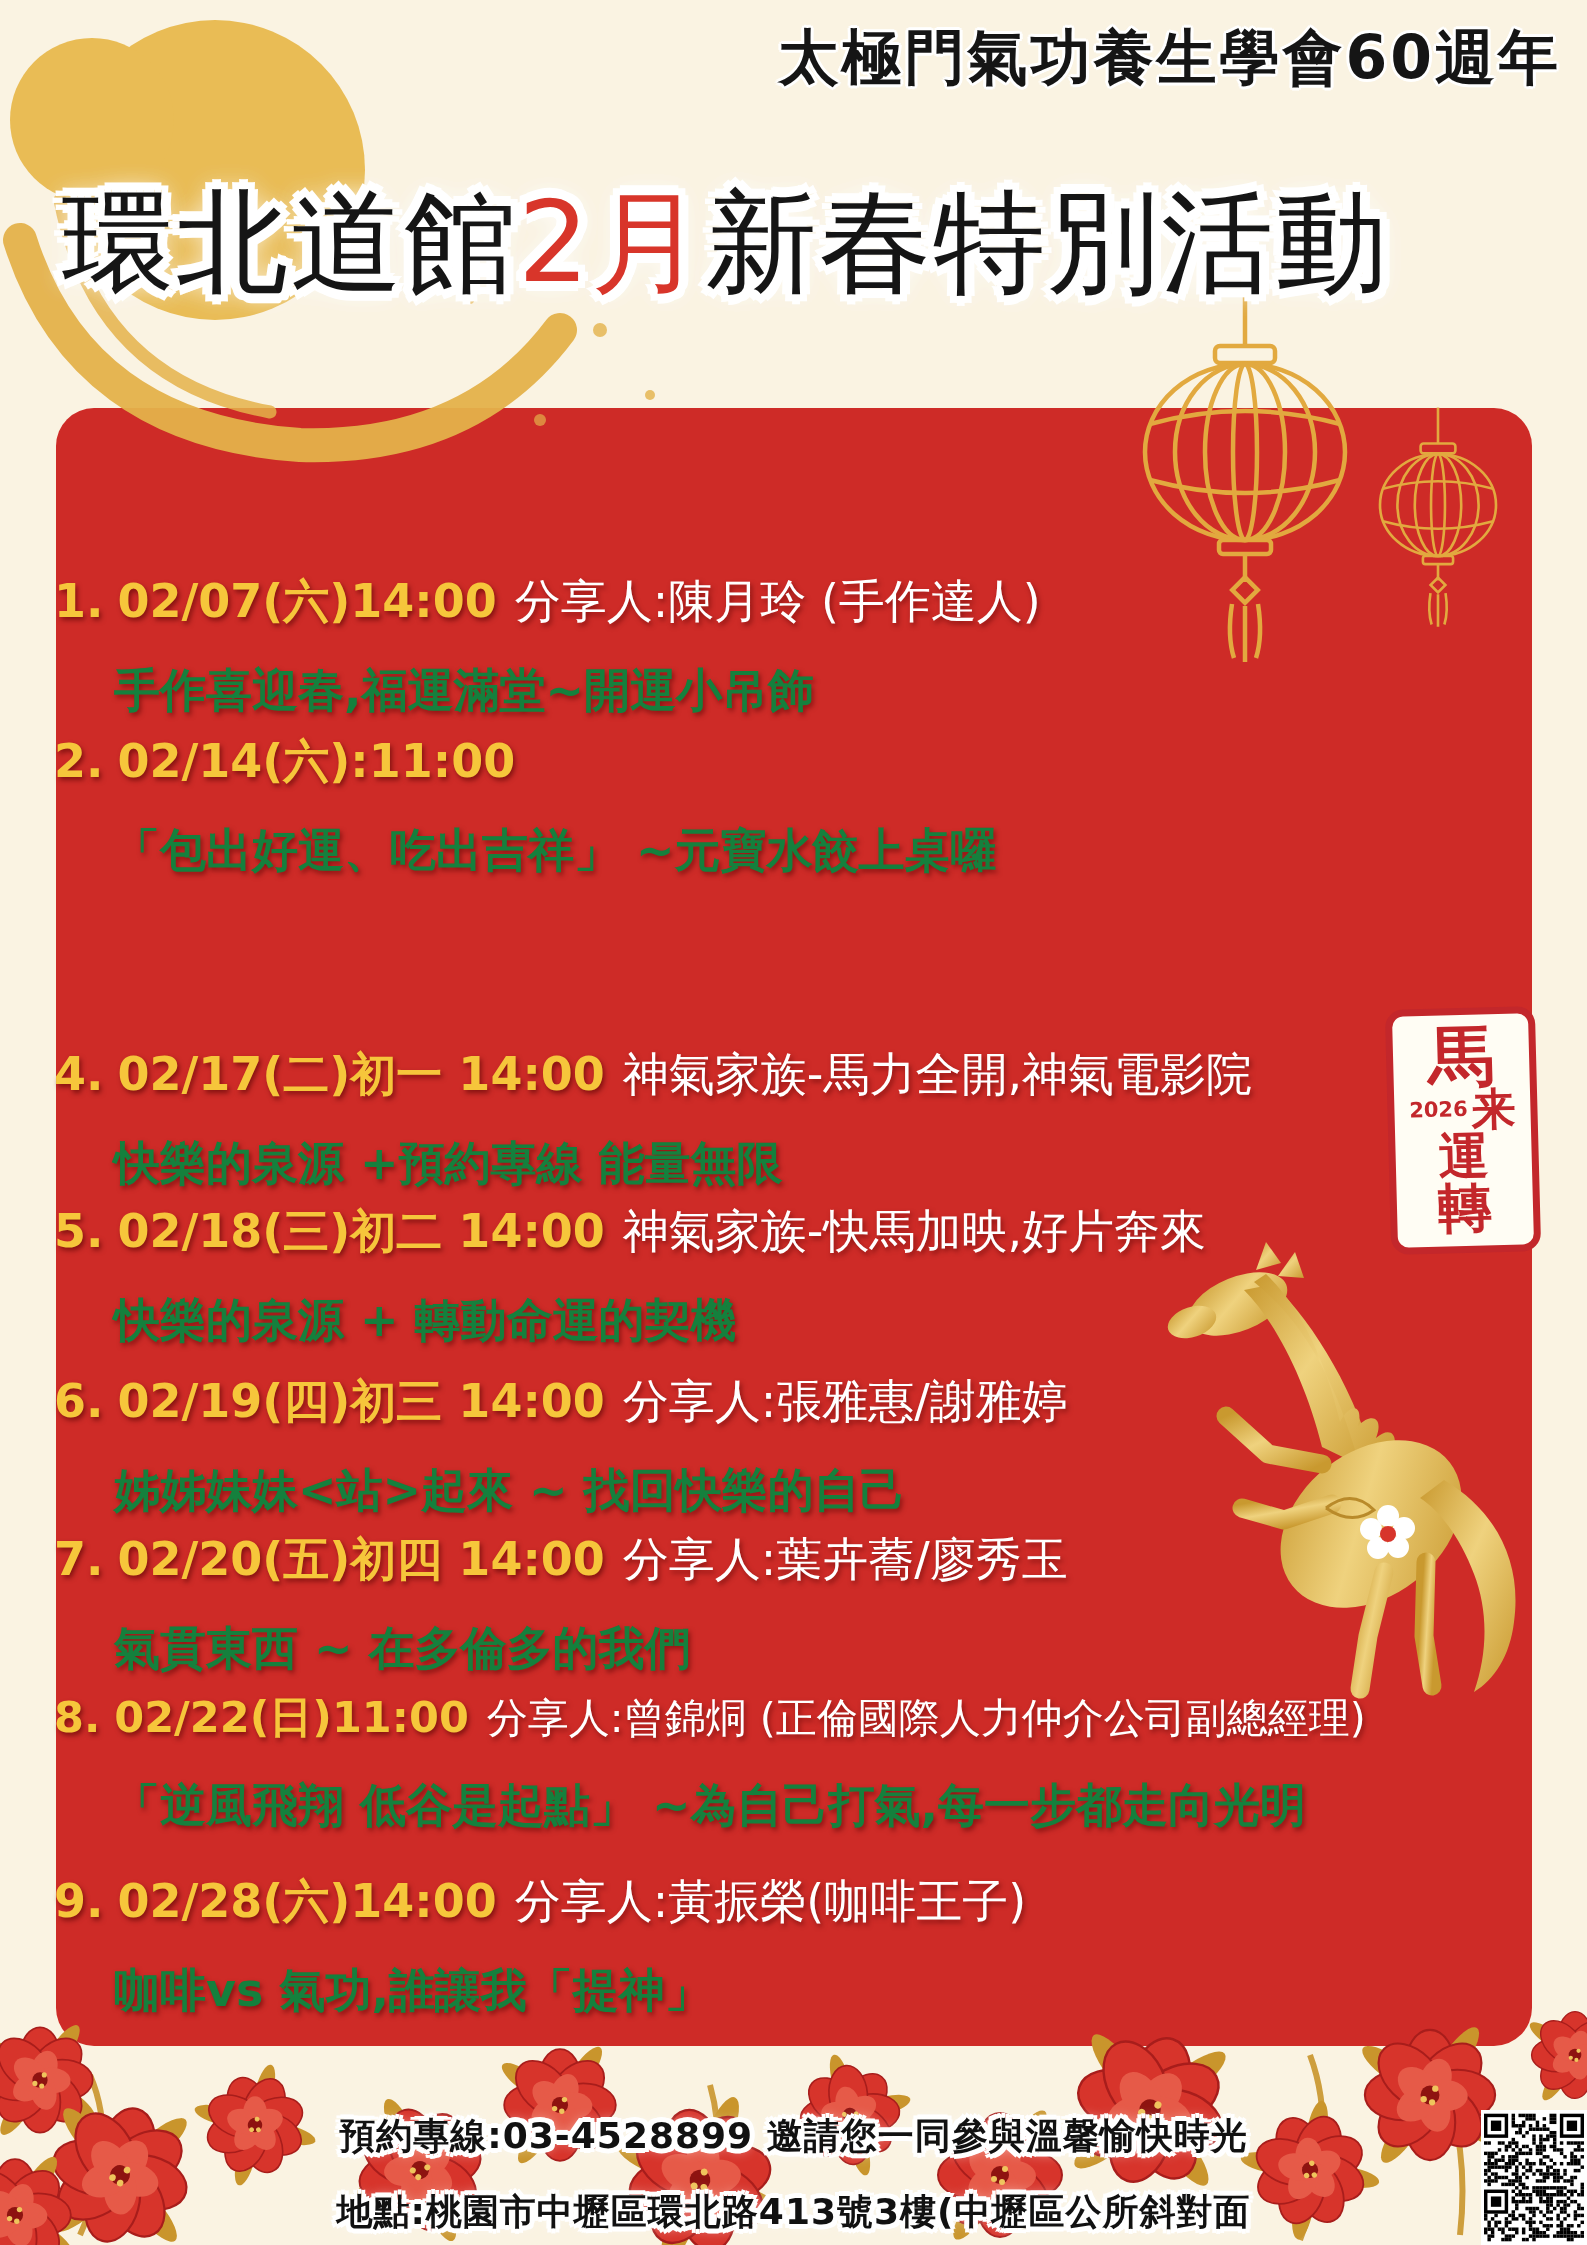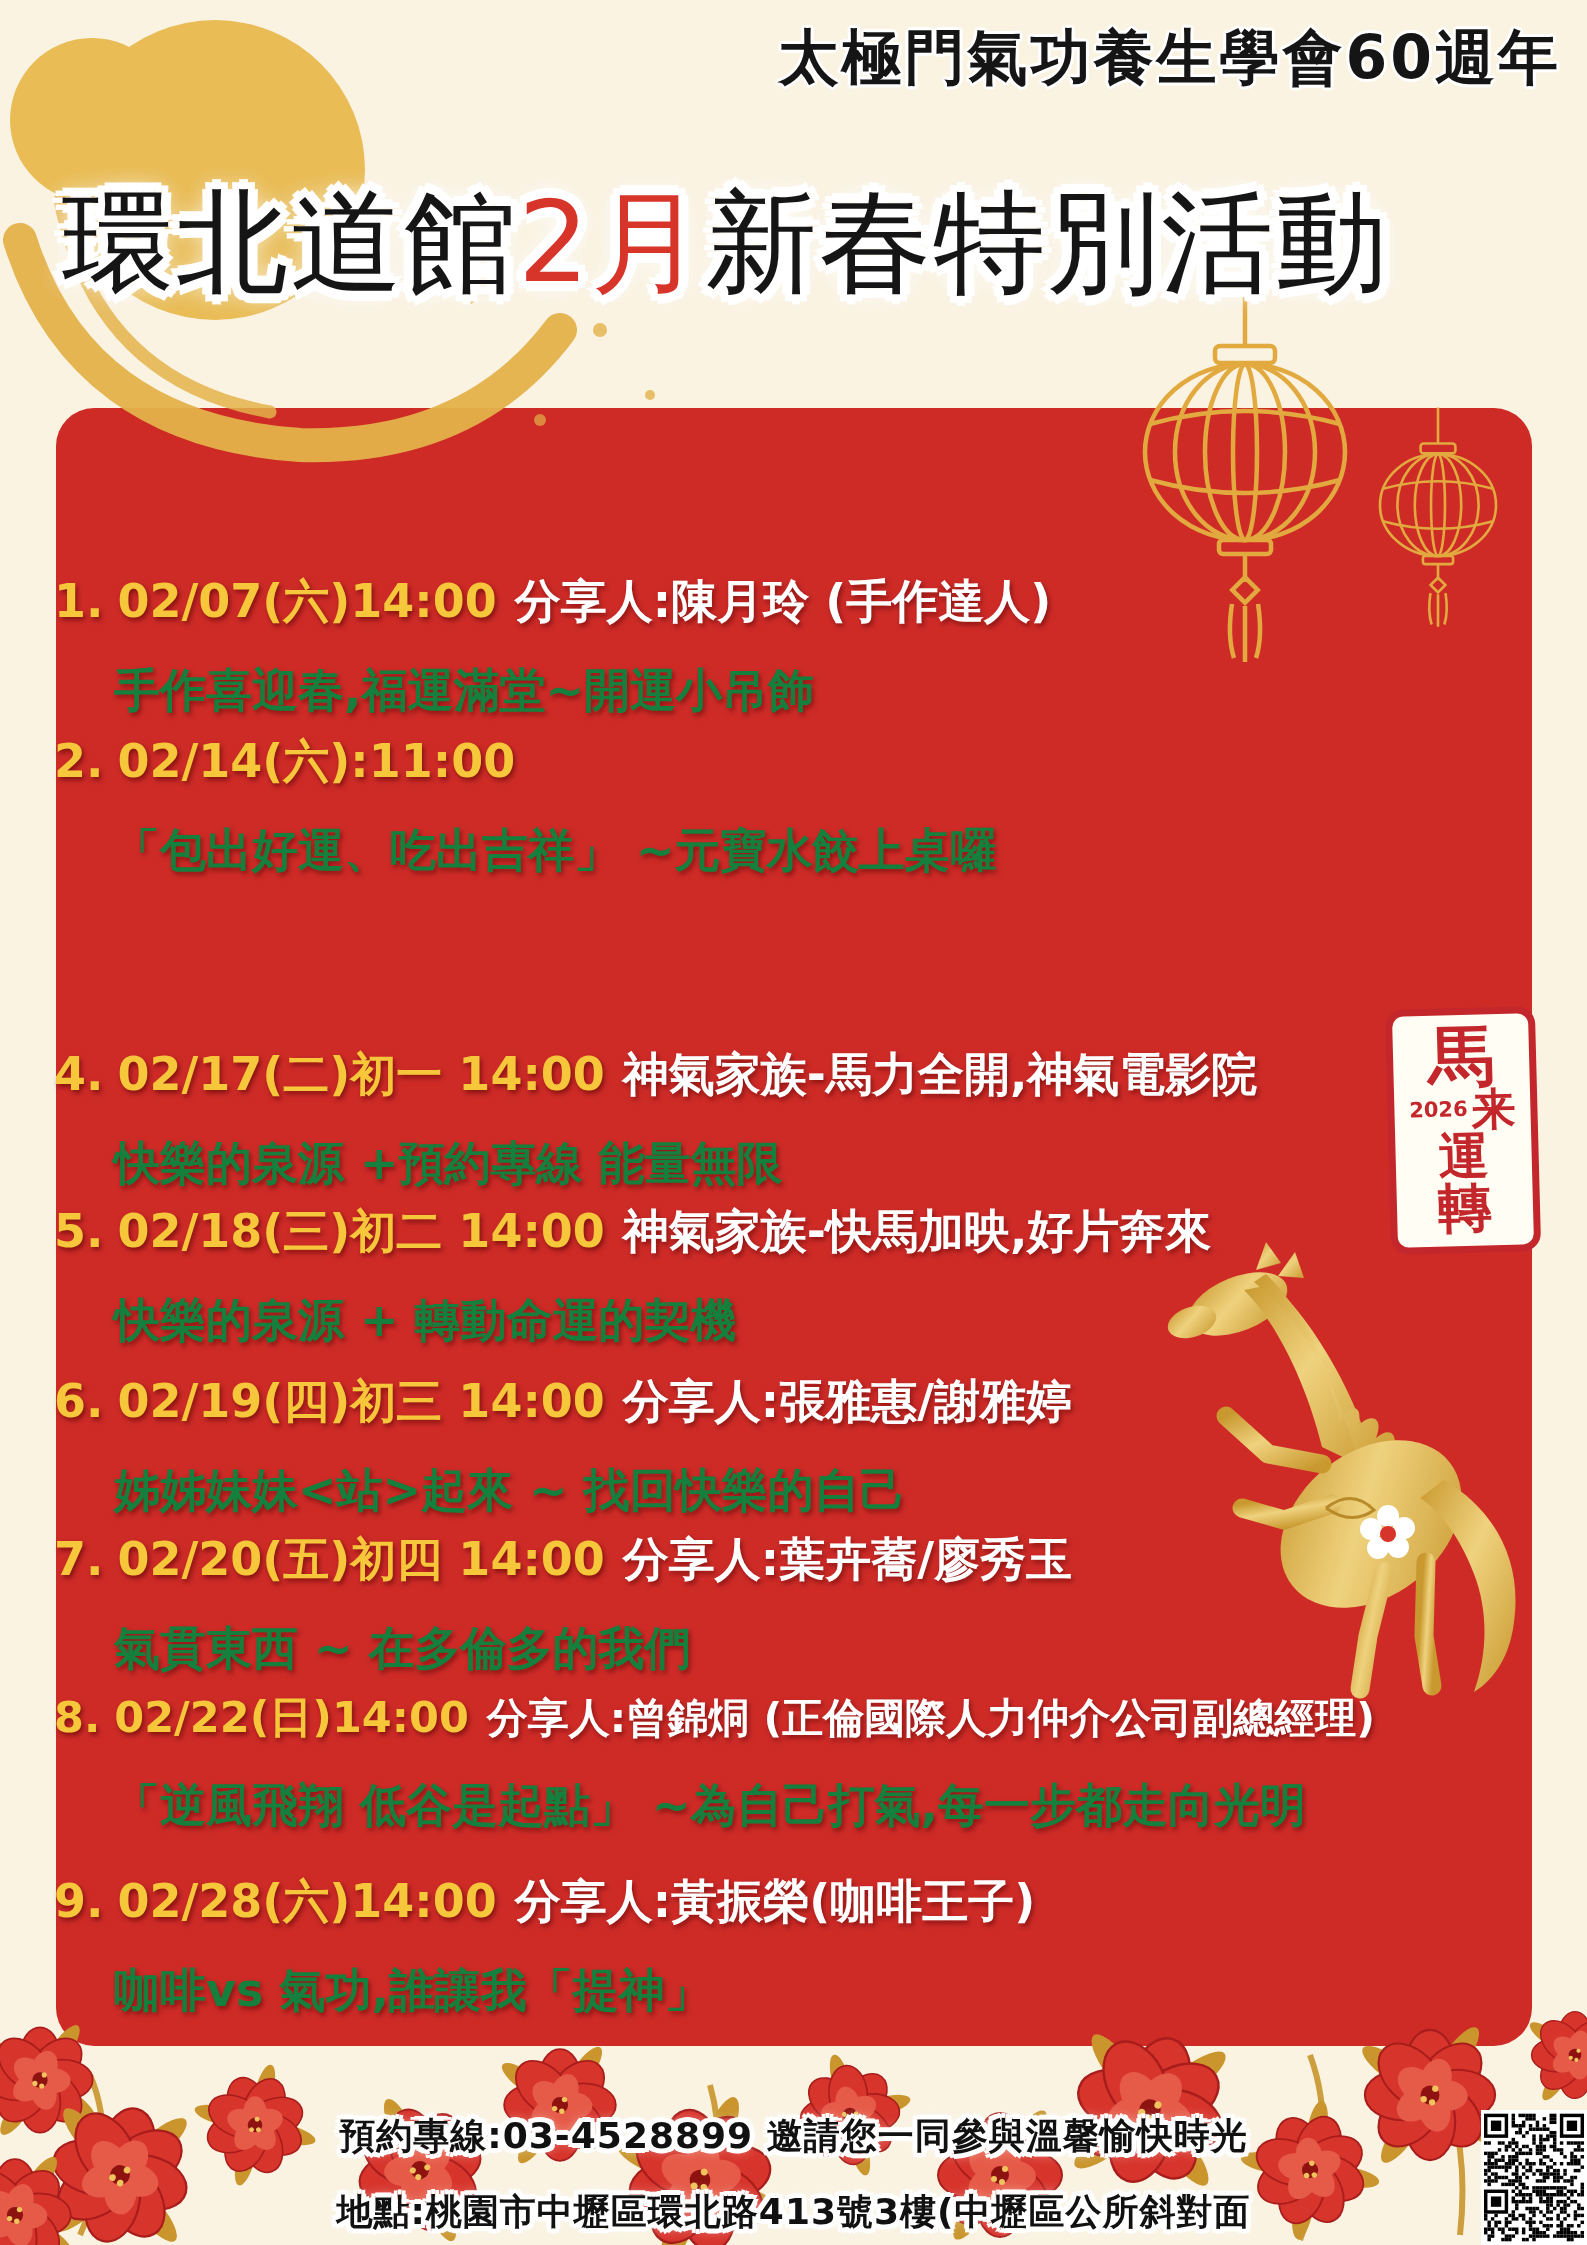--- a/index.html
+++ b/index.html
@@ -47,21 +47,21 @@
     margin-left:60px;line-height:78px;white-space:nowrap;
     font-size:46px;font-weight:bold;color:#15803d;
     text-shadow:2px 3px 5px rgba(80,0,0,.55);
   }
   .event .no,.event .date{
     font-size:46px;font-weight:bold;color:#F6C63B;
     text-shadow:2px 3px 5px rgba(80,0,0,.6);
   }
   .event .no{margin-right:14px;}
   .event .info{
-    font-size:46px;font-weight:bold;color:#fff;margin-left:18px;
+    font-size:46px;font-weight:normal;color:#fff;margin-left:18px;
     text-shadow:2px 3px 5px rgba(80,0,0,.55);
   }
   .event.tight .info{font-size:41px;}
   .event.tight .date,.event.tight .no{font-size:43px;}
 
   
   .stamp{
     position:absolute;left:1388px;top:1008px;width:150px;height:245px;
     background:#FFFDF4;border:7px solid #C3272B;border-radius:18px;
     transform:rotate(-1.5deg);z-index:2;
@@ -162,21 +162,21 @@
   </div>
   <div class="event" style="top:1362px">
     <div class="l1"><span class="no">6.</span><span class="date">02/19(四)初三 14:00</span><span class="info">分享人:張雅惠/謝雅婷</span></div>
     <div class="l2">姊姊妹妹&lt;站&gt;起來 ~ 找回快樂的自己</div>
   </div>
   <div class="event" style="top:1520px">
     <div class="l1"><span class="no">7.</span><span class="date">02/20(五)初四 14:00</span><span class="info">分享人:葉卉蕎/廖秀玉</span></div>
     <div class="l2">氣貫東西 ~ 在多倫多的我們</div>
   </div>
   <div class="event tight" style="top:1678px">
-    <div class="l1"><span class="no">8.</span><span class="date">02/22(日)14:00</span><span class="info">分享人:曾錦烔 (正倫國際人力仲介公司副總經理)</span></div>
+    <div class="l1"><span class="no">8.</span><span class="date">02/22(日)11:00</span><span class="info">分享人:曾錦烔 (正倫國際人力仲介公司副總經理)</span></div>
     <div class="l2">「逆風飛翔 低谷是起點」 ~為自己打氣,每一步都走向光明</div>
   </div>
   <div class="event" style="top:1862px">
     <div class="l1"><span class="no">9.</span><span class="date">02/28(六)14:00</span><span class="info">分享人:黃振榮(咖啡王子)</span></div>
     <div class="l2">咖啡vs 氣功,誰讓我「提神」</div>
   </div>
 
   <div class="stamp">
     <div class="c1">馬</div>
     <div class="row">

